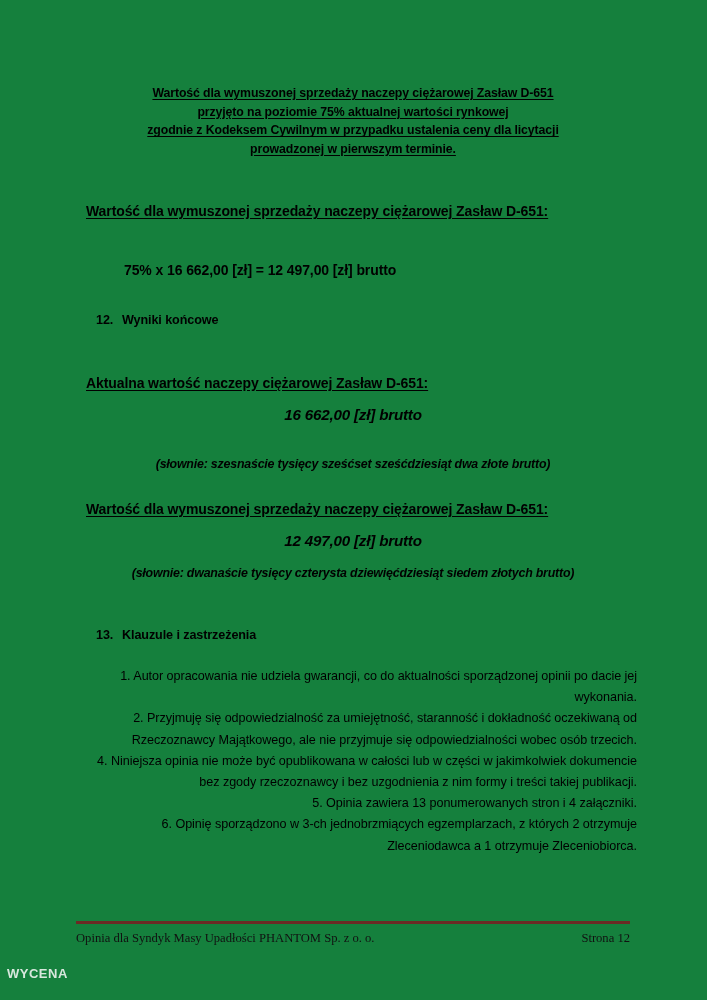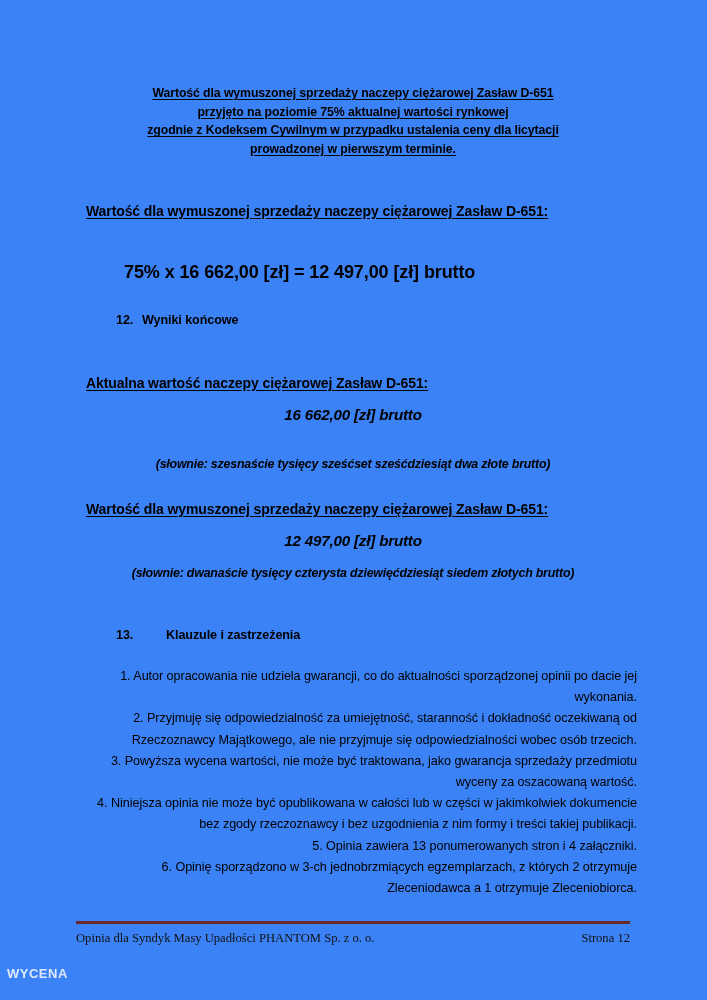--- a/index.html
+++ b/index.html
@@ -12,21 +12,21 @@
     height: 1000px;
     position: relative;
     font-family: "Liberation Sans", sans-serif;
     color: #000000;
     overflow: hidden;
   }
 
   .page {
     position: absolute;
     inset: 0;
-    background: #3b82f6;
+    background: #15803d;
   }
 
   
   .block {
     position: absolute;
     box-sizing: border-box;
   }
 
   
   .top-heading {
@@ -54,30 +54,30 @@
   .sub-heading span {
     text-decoration: underline;
     text-underline-offset: 1.5px;
   }
 
   
   .calc-line {
     left: 86px;
     top: 262px;
     width: 534px;
-    font-size: 18px;
+    font-size: 14px;
     font-weight: bold;
     text-align: left;
     padding-left: 38px;
     letter-spacing: -0.1px;
   }
 
   
   .section-heading {
-    left: 94px;
+    left: 74px;
     width: 534px;
     font-size: 12.6px;
     font-weight: bold;
     letter-spacing: -0.1px;
     display: flex;
     padding-left: 22px;
   }
   .section-heading .num {
     width: 26px;
     flex: 0 0 26px;
@@ -188,29 +188,28 @@
   </div>
   <div class="block amount" style="top:406px;">16 662,00 [zł] brutto</div>
   <div class="block words" style="top:440px;margin-top:17px;">(słownie: szesnaście tysięcy sześćset sześćdziesiąt dwa złote brutto)</div>
 
   <div class="block sub-heading" style="left:86px; top:501px; width:534px;">
     <span>Wartość dla wymuszonej sprzedaży naczepy ciężarowej Zasław D-651:</span>
   </div>
   <div class="block amount" style="top:532px;">12 497,00 [zł] brutto</div>
   <div class="block words" style="top:566px;">(słownie: dwanaście tysięcy czterysta dziewięćdziesiąt siedem złotych brutto)</div>
 
-  <div class="block section-heading" style="top:628px;gap:24px;">
+  <div class="block section-heading" style="top:628px;">
     <span class="num">13.</span>
     <span class="txt">Klauzule i zastrzeżenia</span>
   </div>
 
   <div class="block clauses">
     <p>1. Autor opracowania nie udziela gwarancji, co do aktualności sporządzonej opinii po dacie jej wykonania.</p>
     <p>2. Przyjmuję się odpowiedzialność za umiejętność, staranność i dokładność oczekiwaną od Rzeczoznawcy Majątkowego, ale nie przyjmuje się odpowiedzialności wobec osób trzecich.</p>
-    <p>3. Powyższa wycena wartości, nie może być traktowana, jako gwarancja sprzedaży przedmiotu wyceny za oszacowaną wartość.</p>
     <p>4. Niniejsza opinia nie może być opublikowana w całości lub w części w jakimkolwiek dokumencie bez zgody rzeczoznawcy i bez uzgodnienia z nim formy i treści takiej publikacji.</p>
     <p>5. Opinia zawiera 13 ponumerowanych stron i 4 załączniki.</p>
     <p>6. Opinię sporządzono w 3-ch jednobrzmiących egzemplarzach, z których 2 otrzymuje Zleceniodawca a 1 otrzymuje Zleceniobiorca.</p>
   </div>
 
   <div class="footer-rule" style="background: rgb(107, 42, 36);"></div>
   <div class="footer">
     <span>Opinia dla Syndyk Masy Upadłości PHANTOM Sp. z o. o.</span>
     <span>Strona 12</span>
   </div>

